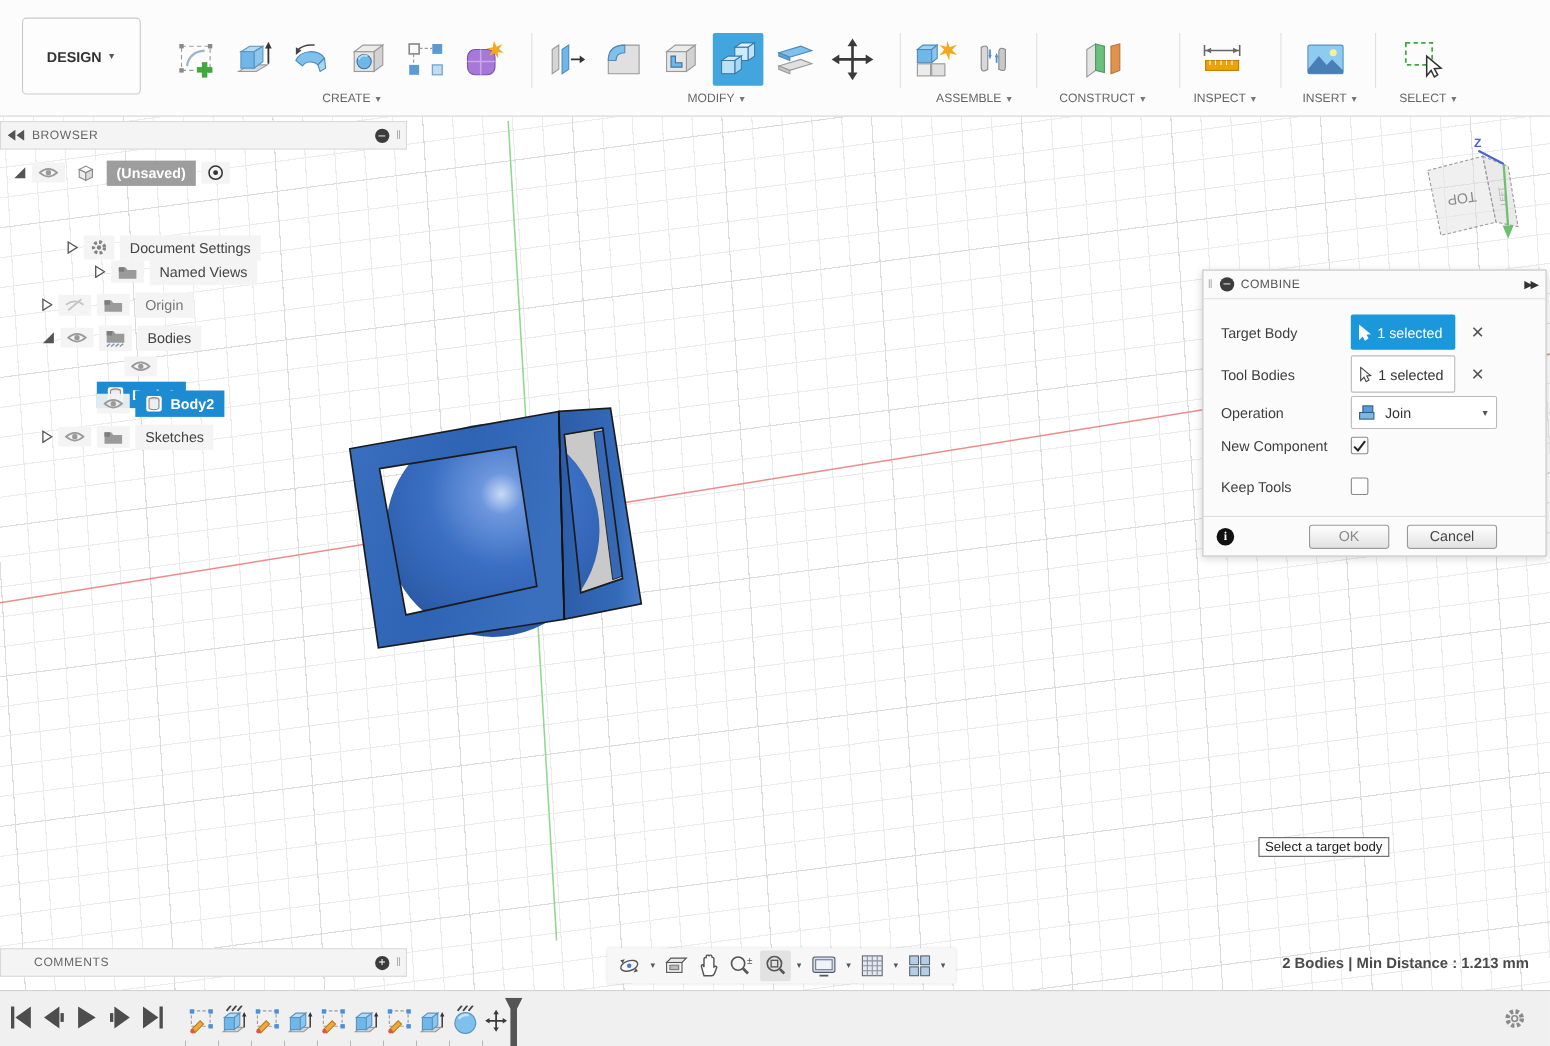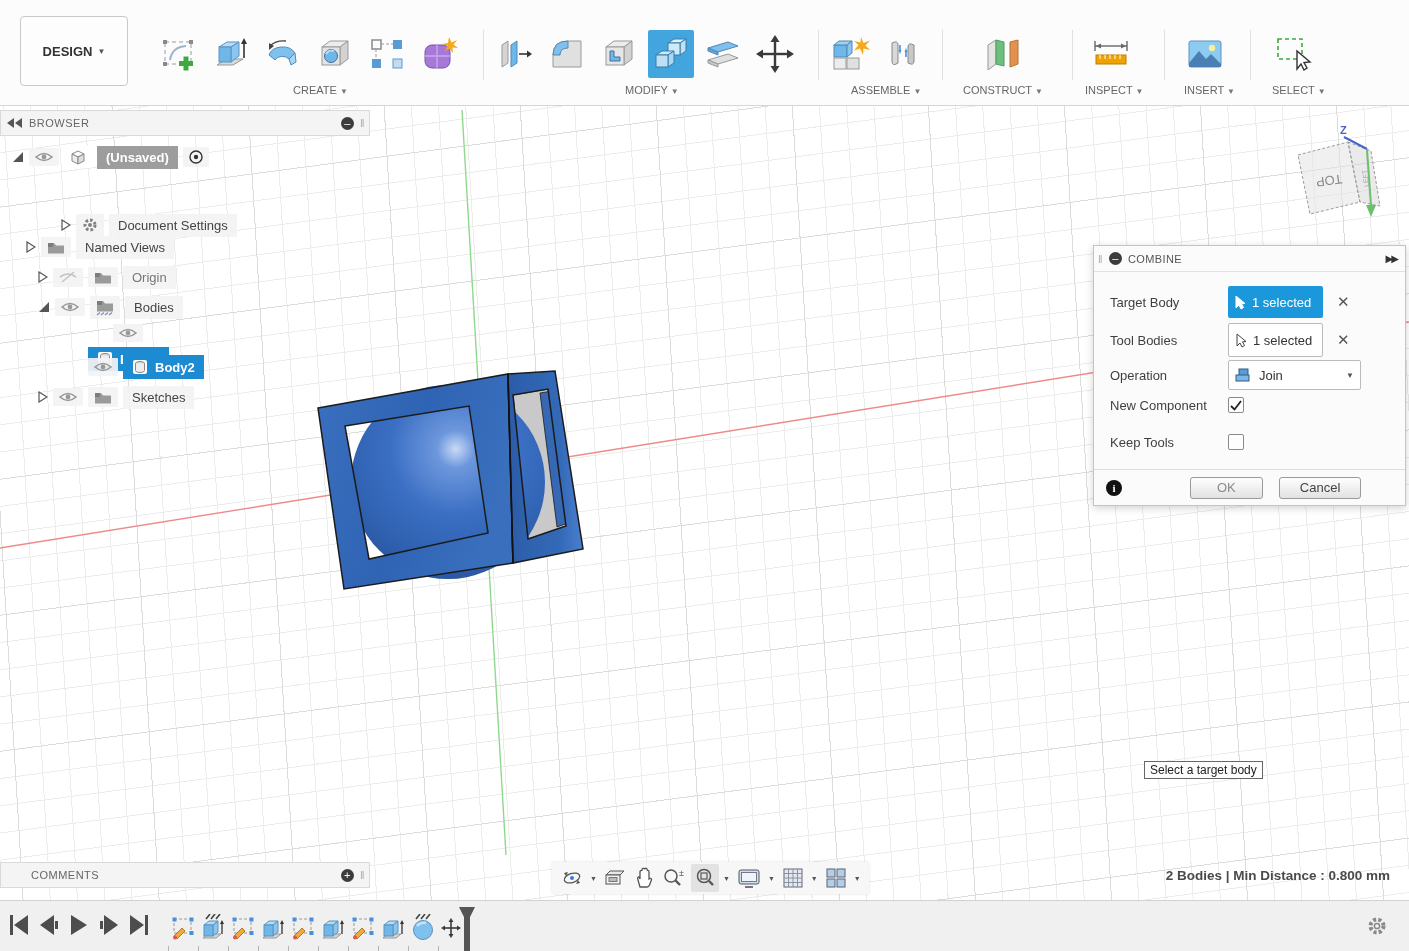--- a/index.html
+++ b/index.html
@@ -394,21 +394,21 @@
         </span>
       <span class="chip">
           <svg width="16" height="16">
             <circle cx="8" cy="8" r="5" fill="none" stroke="#828282" stroke-width="3" stroke-dasharray="2.6,2"></circle>
             <circle cx="8" cy="8" r="2" fill="#828282"></circle>
           </svg>
         </span>
       <span class="lbl">Document Settings</span>
     </div>
 
-    <div class="trow" style="left:26px; top:94px;">
+    <div class="trow" style="left:38px; top:94px;padding-left:48px;">
       <span class="arr">
           <svg width="10" height="12">
             <polygon points="1,1 9,6 1,11" fill="#fff" stroke="#555" stroke-width="1.2"></polygon>
           </svg>
         </span>
       <span class="chip">
           <svg width="18" height="14">
             <path d="M1,3 h6 l2,2.5 h8 v8 h-16 Z" fill="#9a9a9a"></path>
             <rect x="1" y="3" width="5" height="4" fill="#7c7c7c"></rect>
           </svg>
@@ -577,21 +577,21 @@
     </div>
 
     <div class="dialog-footer">
       <span class="info-circle">i</span>
       <span class="btn" style="margin-left:68px; color:#8a8a8a; padding:0 26px;">OK</span>
       <span class="btn" style="margin-left:16px; color:#444;">Cancel</span>
     </div>
   </div>
 
   <div class="tooltip">Select a target body</div>
-  <div class="status-text">2 Bodies | Min Distance : 0.800 mm</div>
+  <div class="status-text">2 Bodies | Min Distance : 1.213 mm</div>
 
   <div class="panel-header" style="left:0; top:862px; width:370px;">
     <span class="title" style="margin-left:30px;">COMMENTS</span>
     <span class="hdr-circle">+</span>
     <span class="grip">‖</span>
   </div>
 
   <div class="navbar">
     <span class="nav-btn">
       <svg width="22" height="22">

